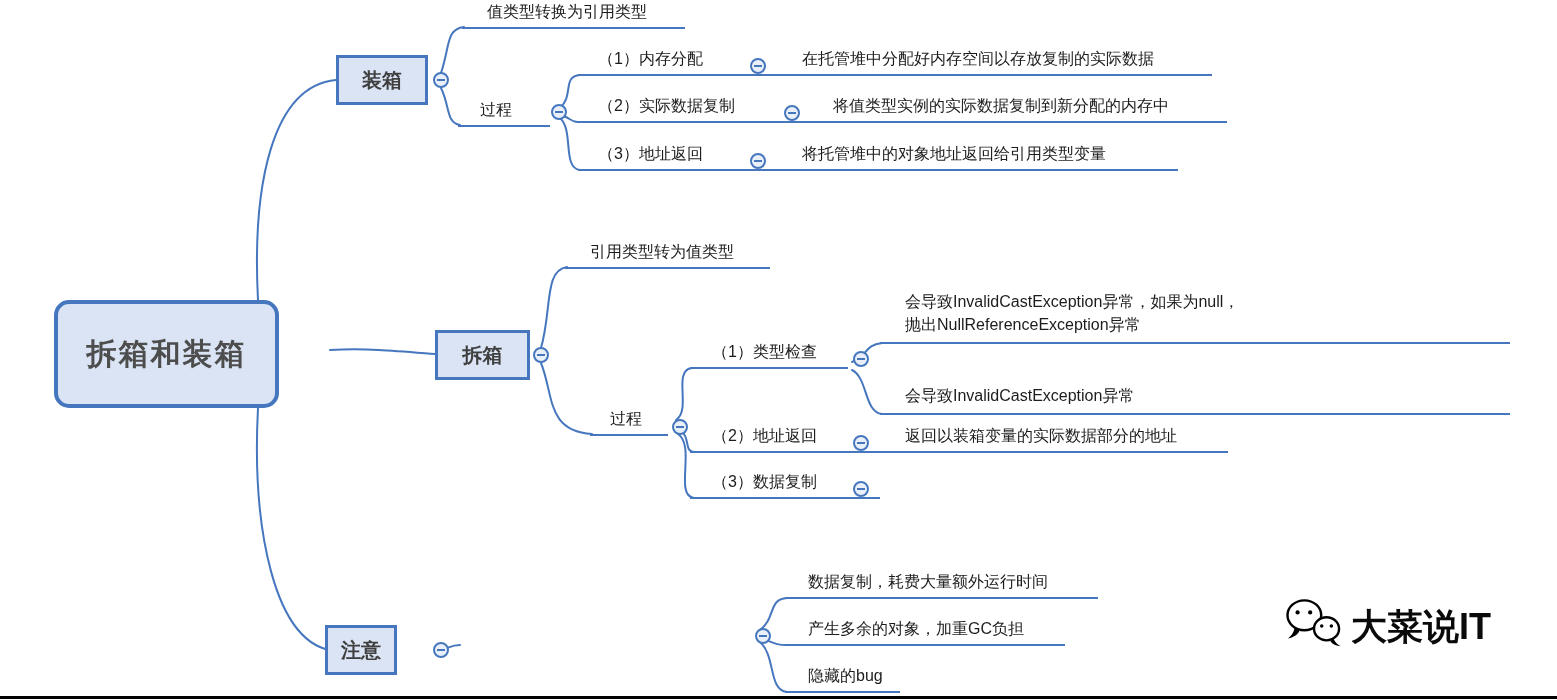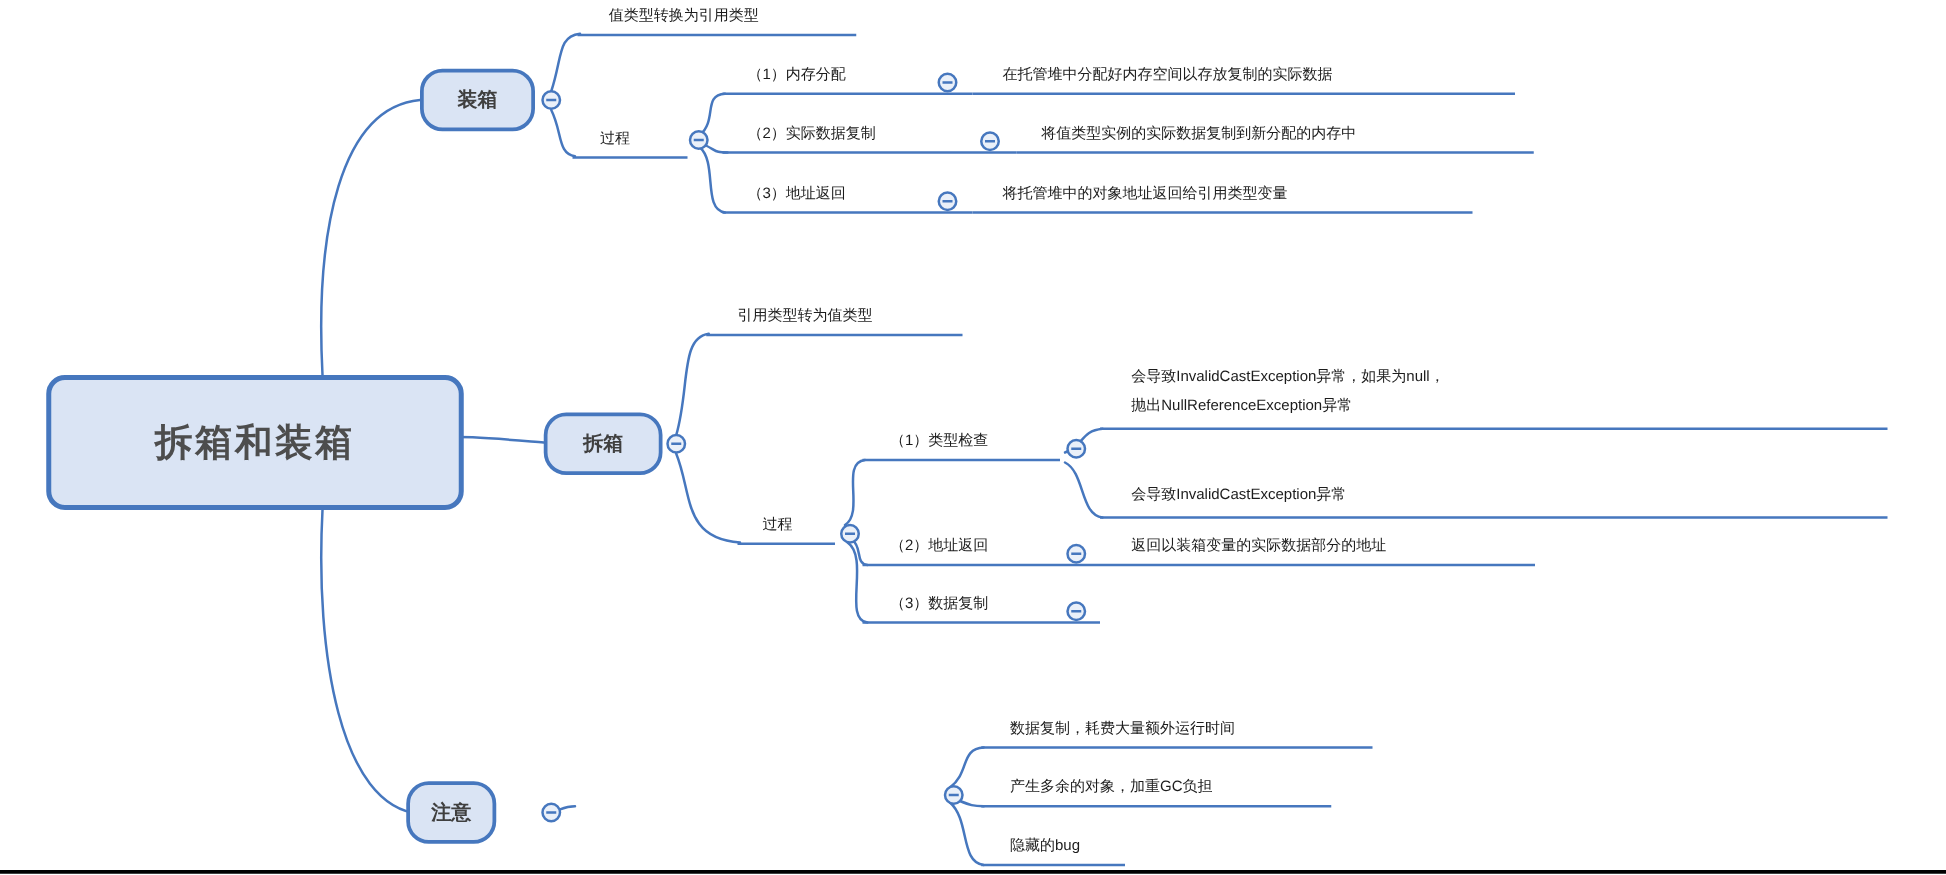--- a/index.html
+++ b/index.html
@@ -3,27 +3,27 @@
 <meta charset="utf-8">
 <style>
   * { margin:0; padding:0; box-sizing:border-box; }
   html,body { width:1557px; height:700px; background:#ffffff;
     font-family:"Liberation Sans","DejaVu Sans",sans-serif; }
   .canvas { position:relative; width:1557px; height:700px; overflow:hidden; }
   svg.links { position:absolute; left:0; top:0; z-index:0; }
   svg.links path { fill:none; stroke:var(--line,#4677BE); stroke-width:2; stroke-linecap:round; }
 
   .node { position:absolute; z-index:2; background:var(--fill,#DAE4F4);
-    border:3px solid var(--line,#4677BE); border-radius:18px;
+    border:3px solid var(--line,#4677BE); border-radius:0;
     display:flex; align-items:center; justify-content:center;
-    color:#3f3f3f; font-weight:bold; font-size:16px; }
+    color:#3f3f3f; font-weight:bold; font-size:20px; }
   .root { border-radius:15px; border-width:4px; font-size:30px; letter-spacing:2px; color:#4d4d4d; }
 
   .leaf { position:absolute; z-index:1; border-bottom:2px solid var(--line,#4677BE);
-    font-size:12px; line-height:20px; padding-bottom:5px; white-space:nowrap; color:#1c1c1c; }
+    font-size:16px; line-height:20px; padding-bottom:5px; white-space:nowrap; color:#1c1c1c; }
   .note { line-height:23px; padding-bottom:6px; }
 
   .collapse { position:absolute; z-index:3; width:16px; height:16px;
     border:2px solid var(--line,#4677BE); background:#EAF0F9; border-radius:50%; }
   .collapse::after { content:""; position:absolute; left:2px; right:2px; top:50%;
     margin-top:-1px; height:2px; background:var(--line,#4677BE); }
 
   .watermark { position:absolute; left:1283px; top:598px; height:58px; z-index:2;
     display:flex; align-items:center; gap:6px; color:#0a0a0a;
     font-size:36px; font-weight:600; }
@@ -54,21 +54,21 @@
     <path d="M 678 434 C 696 446, 674 496, 694 498"></path>
     <path d="M 852 362 C 868 356, 864 345, 882 343"></path>
     <path d="M 852 370 C 868 378, 864 412, 882 414"></path>
 
     <path d="M 447 648 C 452 646, 454 645, 460 645"></path>
     <path d="M 760 630 C 776 618, 768 599, 787 598"></path>
     <path d="M 766 640 C 776 644, 778 645, 787 645"></path>
     <path d="M 760 642 C 776 656, 768 690, 787 692"></path>
   </svg>
 
-  <div class="node root" style="left:37px; top:300px; width:334px; height:108px;">拆箱和装箱</div>
+  <div class="node root" style="left:54px; top:300px; width:225px; height:108px;">拆箱和装箱</div>
 
   <div class="node" style="left:336px; top:55px; width:92px; height:50px;">装箱</div>
   <span class="collapse" style="left:433px; top:72px;"></span>
 
   <div class="leaf" style="left:462px; top:2px; width:223px; padding-left:25px;">值类型转换为引用类型</div>
 
   <div class="leaf" style="left:458px; top:100px; width:92px; padding-left:22px;">过程</div>
   <span class="collapse" style="left:551px; top:104px;"></span>
 
   <div class="leaf" style="left:578px; top:49px; width:200px; padding-left:20px;">（1）内存分配</div>
@@ -113,15 +113,30 @@
 
   <div class="node" style="left:325px; top:625px; width:72px; height:50px;">注意</div>
   <span class="collapse" style="left:433px; top:642px;"></span>
 
   <span class="collapse" style="left:755px; top:628px;"></span>
 
   <div class="leaf" style="left:785px; top:619px; width:280px; padding-left:23px;">产生多余的对象，加重GC负担</div>
   <div class="leaf" style="left:785px; top:572px; width:313px; padding-left:23px;">数据复制，耗费大量额外运行时间</div>
   <div class="leaf" style="left:785px; top:666px; width:115px; padding-left:23px;">隐藏的bug</div>
 
+  <div class="watermark">
+    <span>
+      <svg width="62" height="54" viewBox="0 0 64 56">
+        <ellipse cx="22" cy="20" rx="17.5" ry="15.5" fill="#fff" stroke="#000" stroke-width="2.5"></ellipse>
+        <circle cx="15" cy="17" r="2.2" fill="#000"></circle>
+        <circle cx="28" cy="17" r="2.2" fill="#000"></circle>
+        <path d="M 12 33 C 11 38, 8 42, 5 44 C 11 43, 15 40, 17 36 Z" fill="#000"></path>
+        <ellipse cx="45" cy="34" rx="13" ry="12" fill="#fff" stroke="#000" stroke-width="2.5"></ellipse>
+        <circle cx="40" cy="31" r="1.8" fill="#000"></circle>
+        <circle cx="50" cy="31" r="1.8" fill="#000"></circle>
+        <path d="M 52 44 C 54 48, 57 51, 60 52 C 55 52, 51 50, 49 47 Z" fill="#000"></path>
+      </svg>
+    </span>
+    <span>大菜说IT</span>
+  </div>
 
   <div class="bottom-rule"></div>
 </div>
 
 </body></html>

